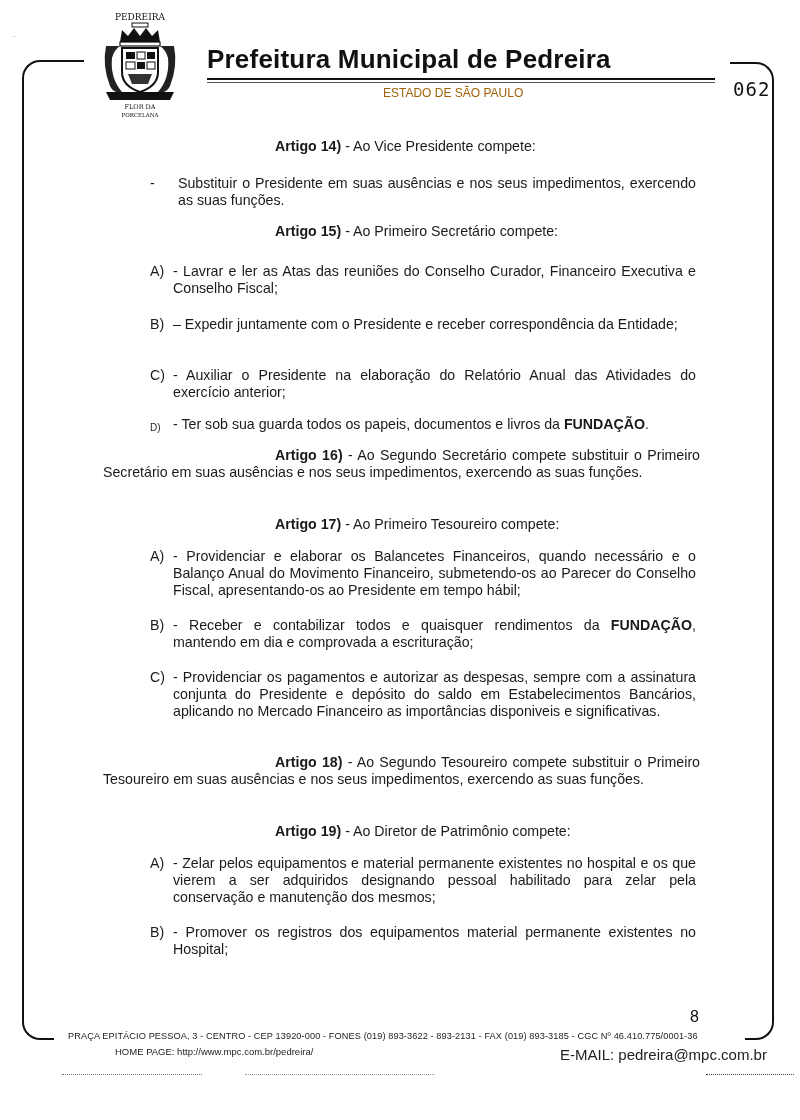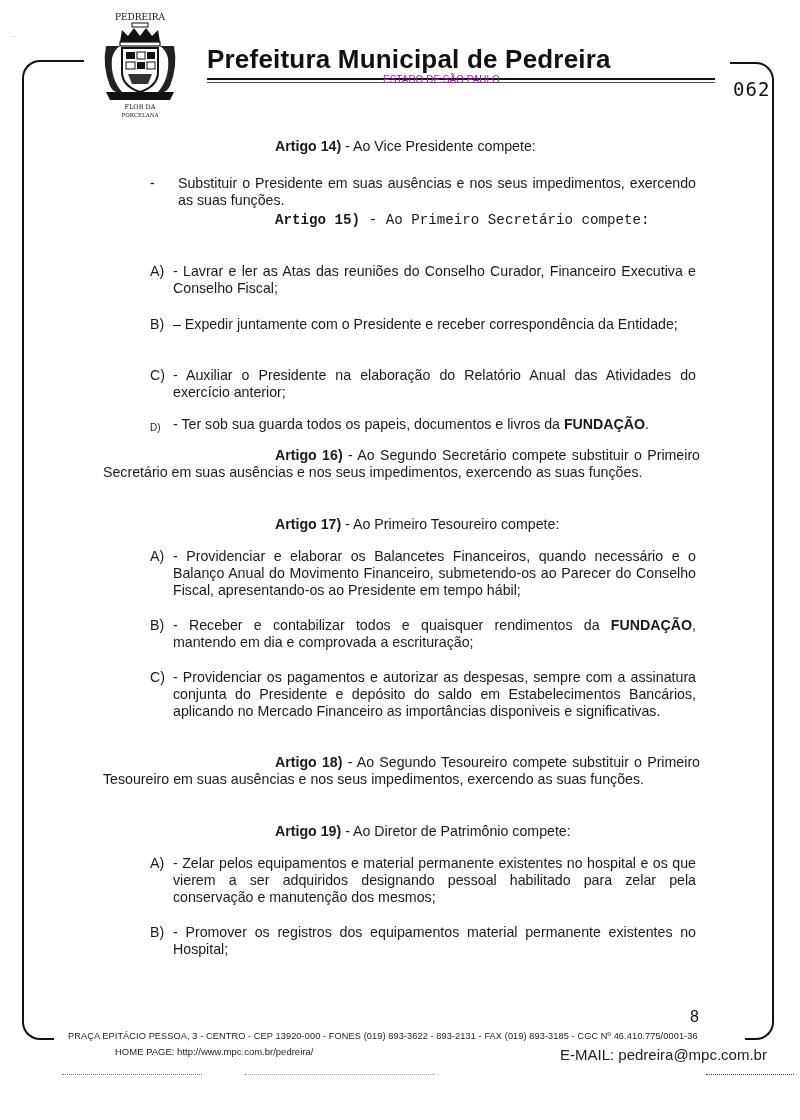--- a/index.html
+++ b/index.html
@@ -12,21 +12,21 @@
   .frame-left-bot { left: 22px; top: 1000px; width: 30px; height: 38px; border-left: 2px solid #111; border-bottom: 2px solid #111; border-bottom-left-radius: 18px; }
   .frame-right-top { left: 730px; top: 62px; width: 42px; height: 30px; border-top: 2px solid #111; border-right: 2px solid #111; border-top-right-radius: 18px; }
   .frame-right { left: 772px; top: 90px; width: 0; height: 910px; border-right: 2px solid #111; }
   .frame-right-bot { left: 745px; top: 1000px; width: 27px; height: 38px; border-right: 2px solid #111; border-bottom: 2px solid #111; border-bottom-right-radius: 18px; }
 
   
   .logo { left: 96px; top: 6px; width: 88px; height: 112px; }
   .title { left: 207px; top: 44px; font-family: Liberation Sans, sans-serif; font-weight: bold; font-size: 26px; letter-spacing: 0.2px; color: #111; }
   .title-rule1 { left: 207px; top: 78px; width: 508px; height: 0; border-top: 2px solid #111; }
   .title-rule2 { left: 207px; top: 82px; width: 508px; height: 0; border-top: 1px solid #555; }
-  .subtitle { left: 383px; top: 74px; font-size: 10px; color: #a21caf; }
+  .subtitle { left: 383px; top: 86px; font-size: 12px; color: #a16207; }
   .page-code { left: 733px; top: 78px; font-family: "DejaVu Sans Mono", monospace; font-size: 19px; letter-spacing: 1px; }
 
   
   .doc { font-size: 14.2px; line-height: 17px; color: #1a1a1a; }
   .heading { font-size: 14.2px; }
   .heading b { font-weight: bold; text-align: center; }
   .item { width: 545px; }
   .item .mark { position: absolute; left: 0; top: 0; }
   .item .txt { position: absolute; left: 36px; top: 0; width: 520px; text-align: justify; }
   .para { left: 103px; width: 597px; text-align: justify; text-align-last: left; }
@@ -84,21 +84,21 @@
 <div class="abs page-code">062</div>
 
 <div class="abs doc heading" style="left:275px; top:138px;">
   <b>Artigo 14)</b><span> - Ao Vice Presidente compete:</span>
 </div>
 <div class="abs doc item" style="left:150px; top:175px; height:34px;">
   <span class="mark">-</span>
   <span class="txt" style="left:28px; width:518px; text-align:justify;">Substituir o Presidente em suas ausências e nos seus impedimentos, exercendo as suas funções.</span>
 </div>
 
-<div class="abs doc heading" style="left:275px; top:212px;font-family:Liberation Mono, monospace;">
+<div class="abs doc heading" style="left:275px; top:223px;">
   <b>Artigo 15)</b><span> - Ao Primeiro Secretário compete:</span>
 </div>
 <div class="abs doc item" style="left:150px; top:263px; height:34px;">
   <span class="mark">A)</span>
   <span class="txt" style="left:23px; width:523px; text-indent:0; padding-left:0;">- Lavrar e ler as Atas das reuniões do Conselho Curador, Financeiro Executiva e Conselho Fiscal;</span>
 </div>
 <div class="abs doc item" style="left:150px; top:316px; height:34px;">
   <span class="mark">B)</span>
   <span class="txt" style="left:23px; width:523px;">– Expedir juntamente com o Presidente e receber correspondência da Entidade;</span>
 </div>

